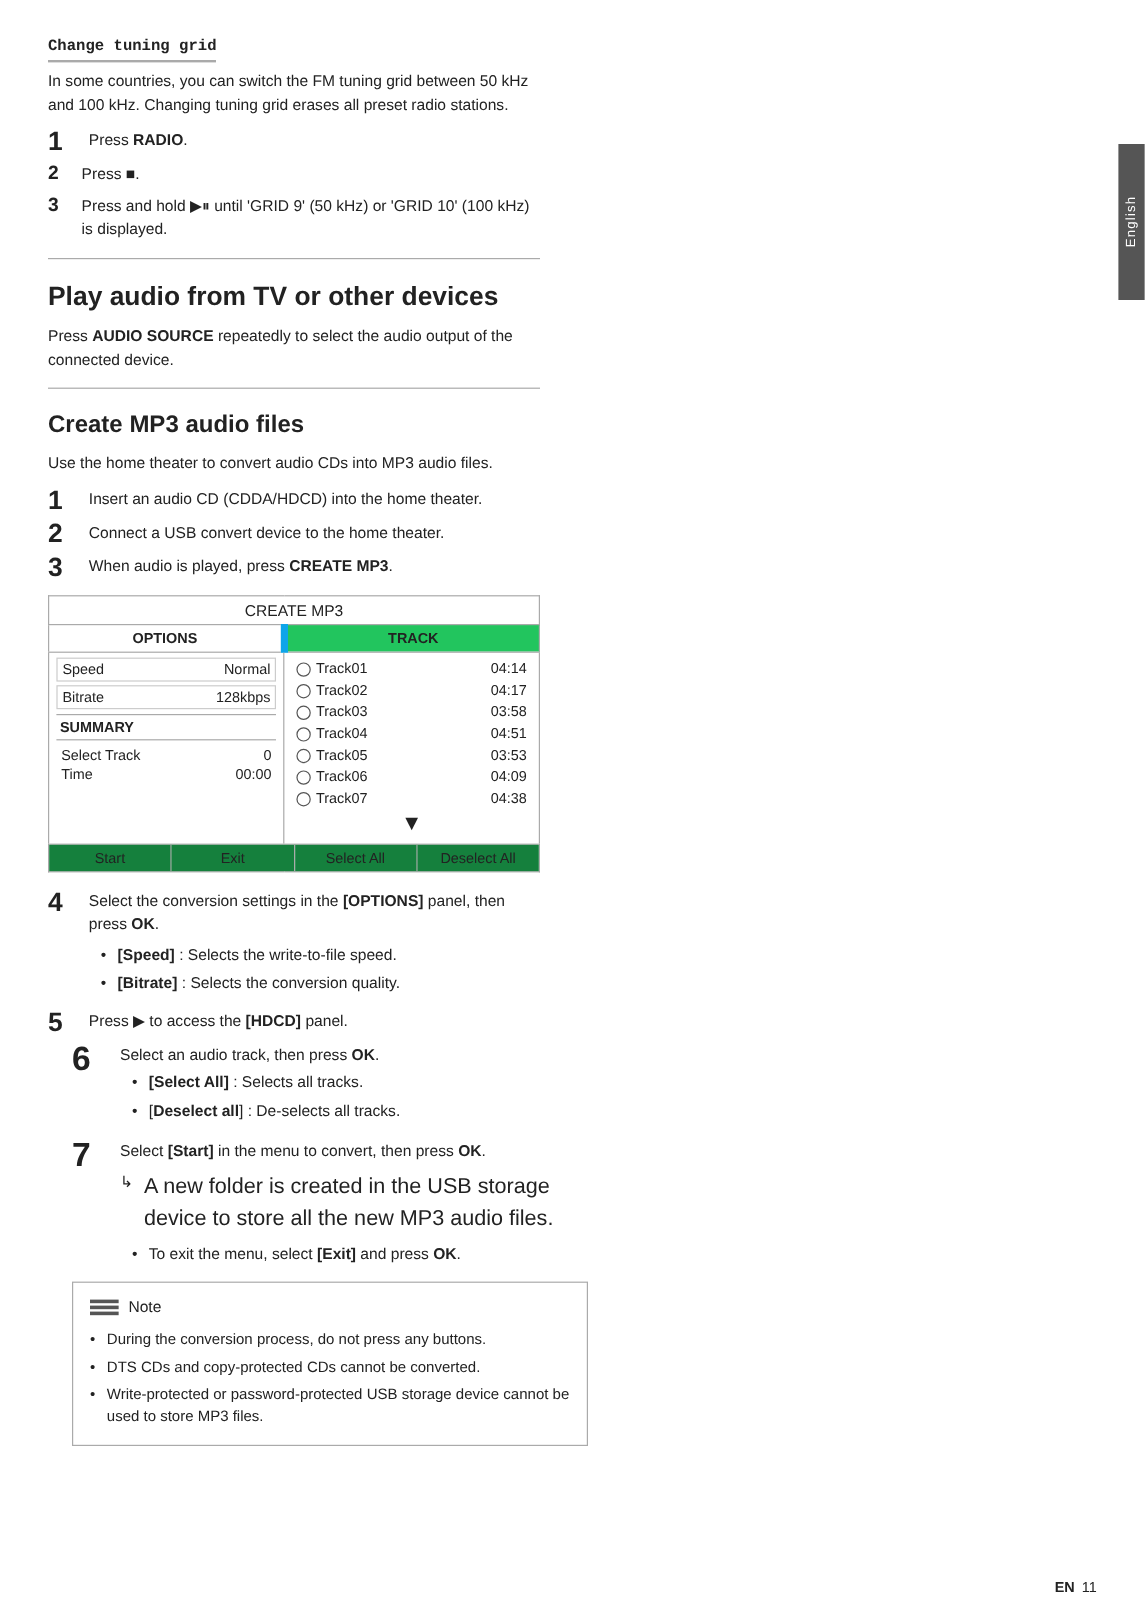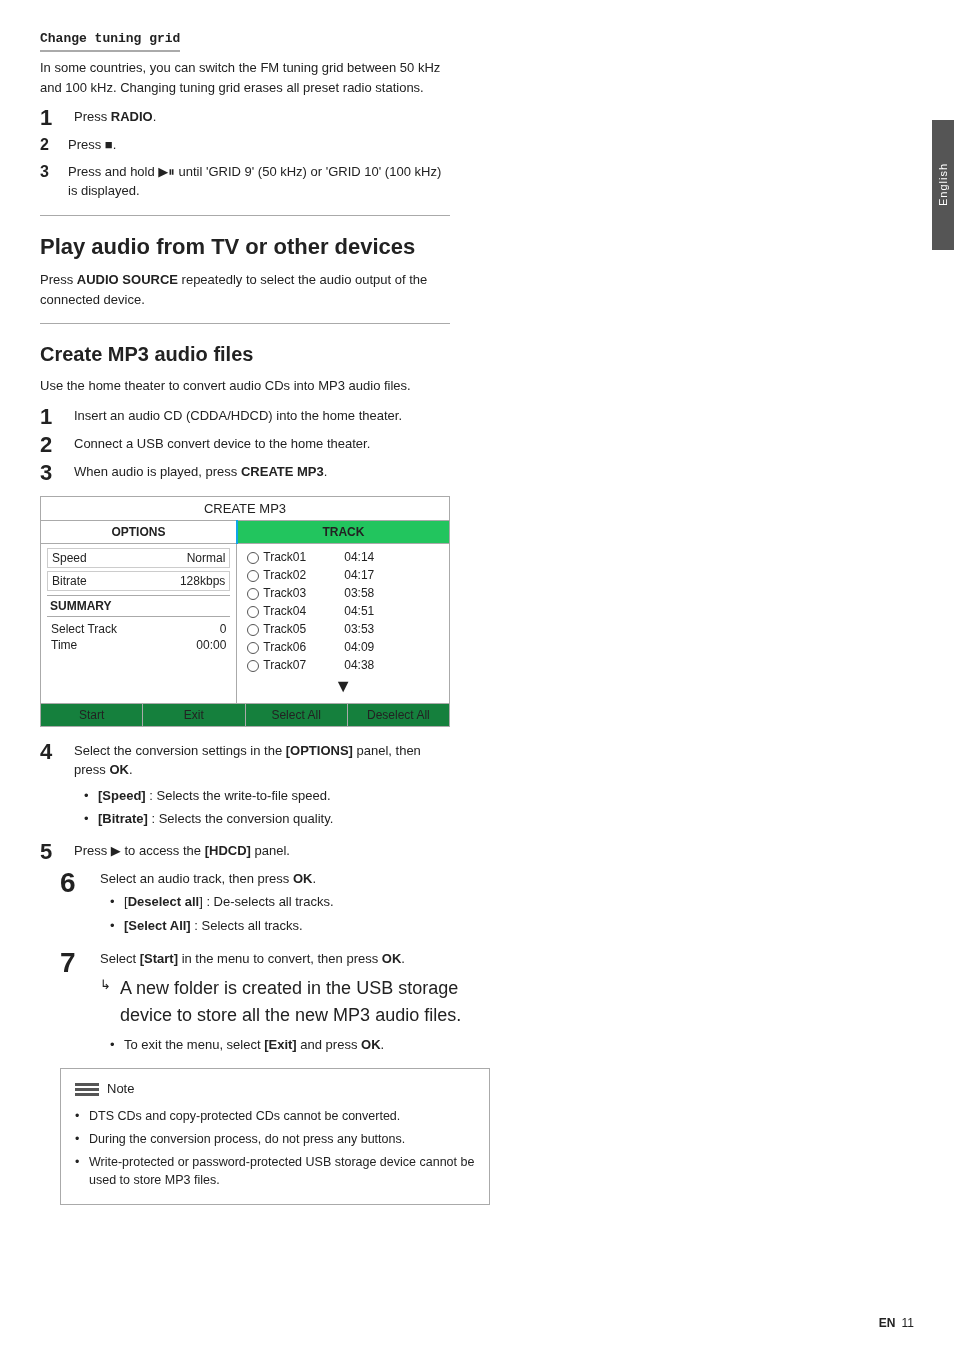--- a/index.html
+++ b/index.html
@@ -125,21 +125,21 @@
       font-weight: normal;
       padding: 4px;
       border-bottom: 1px solid #aaa;
       font-size: 13px;
     }
     .create-mp3-table .col-header {
       text-align: center;
       font-weight: bold;
       padding: 4px 8px;
       border-bottom: 1px solid #aaa;
-      border-right: 2px solid #0ea5e9;
+      border-right: 6px solid #0ea5e9;
       font-size: 12px;
       background: #fff;
     }
     .create-mp3-table .col-header-last {
       text-align: center;
       font-weight: bold;
       padding: 4px 8px;
       border-bottom: 1px solid #aaa;
       font-size: 12px;
       background: #22c55e;
@@ -175,21 +175,21 @@
       background: #fff;
     }
     .summary-row {
       display: flex;
       justify-content: space-between;
       padding: 1px 4px;
       font-size: 12px;
     }
     .track-row {
       display: flex;
-      justify-content: flex-start;
+      justify-content: space-between;
       align-items: center;
       padding: 2px 4px;
       font-size: 12px;
       gap: 38px;
     }
     .track-radio {
       display: inline-block;
       width: 12px;
       height: 12px;
       border-radius: 50%;
@@ -423,22 +423,22 @@
         </div>
       </div>
 
       <div class="right-col">
 
         <div class="right-step-item">
           <span class="right-step-num">6</span>
           <div class="right-step-text">
             Select an audio track, then press <span class="bold">OK</span>.
             <ul class="bullet-list">
+              <li><span class="bold">[Select All]</span> : Selects all tracks.</li>
               <li>[<span class="bold">Deselect all</span>] : De-selects all tracks.</li>
-              <li><span class="bold">[Select All]</span> : Selects all tracks.</li>
             </ul>
           </div>
         </div>
 
         <div class="right-step-item">
           <span class="right-step-num">7</span>
           <div class="right-step-text">
             Select <span class="bold">[Start]</span> in the menu to convert, then press <span class="bold">OK</span>.
             <div class="arrow-bullet" style="margin-top:6px;">
               A new folder is created in the USB storage device to store all the new MP3 audio files.
@@ -454,22 +454,22 @@
             <span class="note-icon">
               <svg viewBox="0 0 24 20" fill="none" xmlns="http://www.w3.org/2000/svg">
                 <rect x="0" y="4" width="24" height="3" fill="#555"></rect>
                 <rect x="0" y="9" width="24" height="3" fill="#555"></rect>
                 <rect x="0" y="14" width="24" height="3" fill="#555"></rect>
               </svg>
             </span>
             <span class="note-label">Note</span>
           </div>
           <ul class="note-list">
+            <li>During the conversion process, do not press any buttons.</li>
             <li>DTS CDs and copy-protected CDs cannot be converted.</li>
-            <li>During the conversion process, do not press any buttons.</li>
             <li>Write-protected or password-protected USB storage device cannot be used to store MP3 files.</li>
           </ul>
         </div>
       </div>
     </div>
 
     <div style="position:absolute; bottom:20px; right:40px; display:flex; align-items:center; gap:6px;">
       <span style="font-weight:bold;font-size:12px;">EN</span>
       <span style="font-size:12px;">11</span>
     </div>

